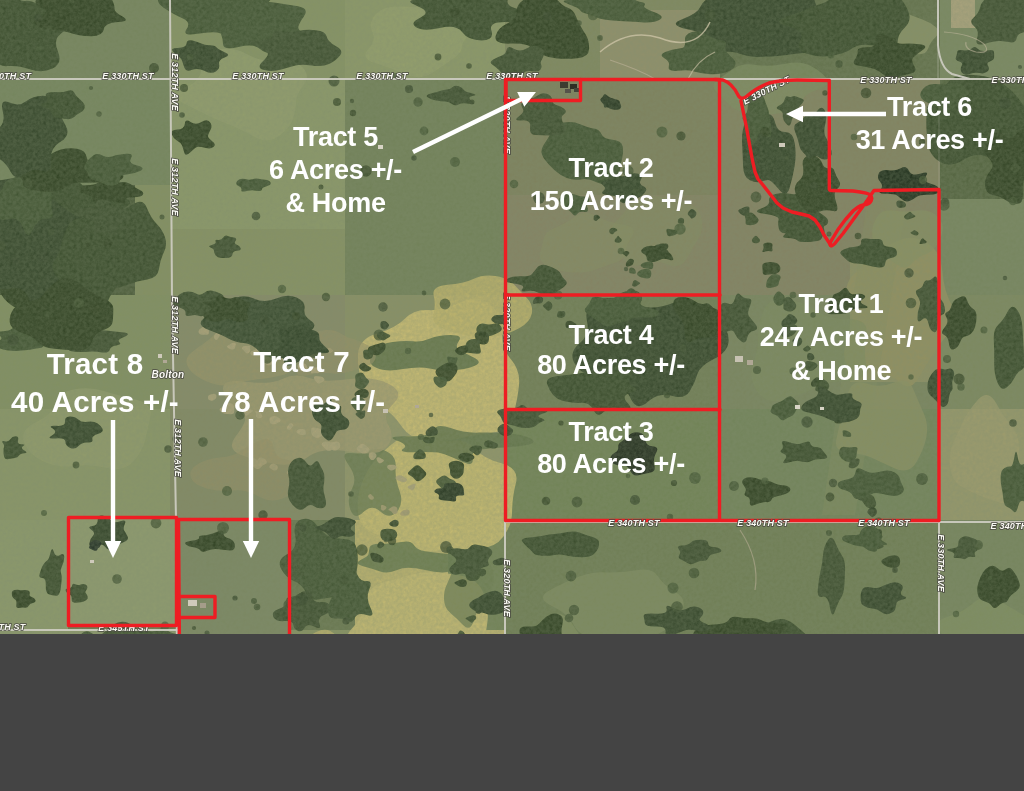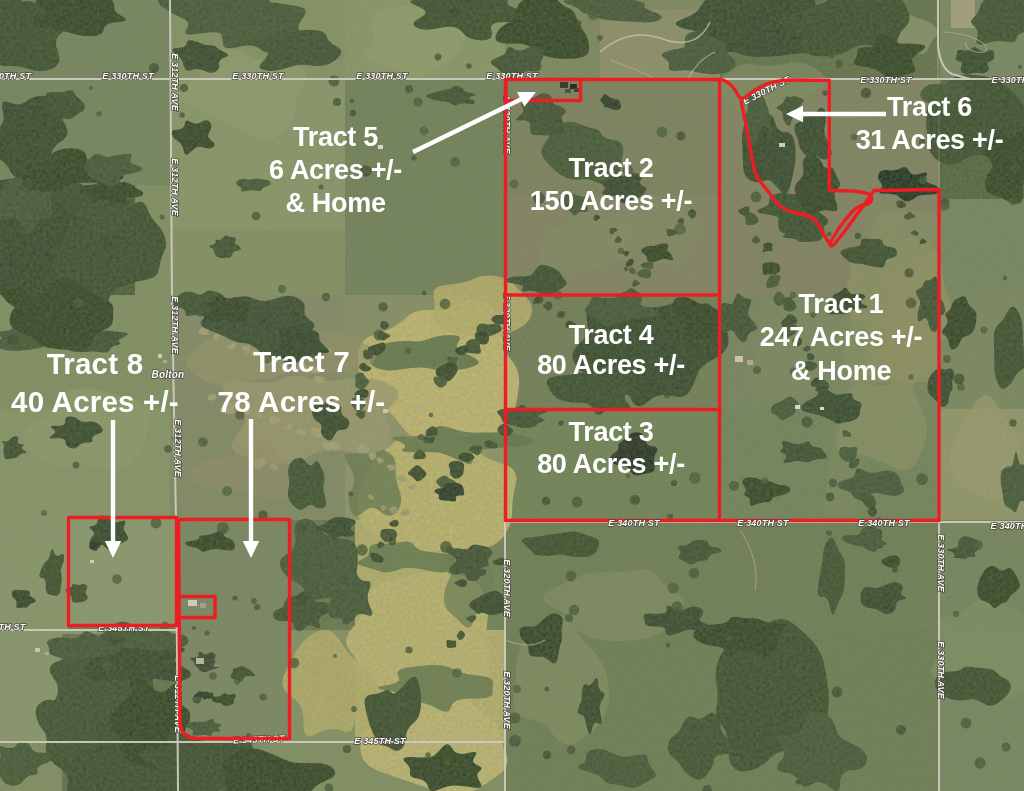--- a/index.html
+++ b/index.html
@@ -1,15 +1,15 @@
 <!DOCTYPE html>
 <html><head><meta charset="utf-8">
 <style>
 html,body{margin:0;padding:0;background:#444;}
-#wrap{position:relative;width:1024px;height:791px;overflow:hidden;}
+#wrap{position:relative;width:1024px;height:634px;overflow:hidden;}
 text{font-family:"Liberation Sans",sans-serif;}
 .big{font-size:27px;font-weight:bold;fill:#fff;text-anchor:middle;letter-spacing:-0.3px;}
 .rl{font-weight:bold;font-style:italic;fill:#fbfbf4;text-anchor:middle;stroke:#4a4a42;stroke-width:1.5px;paint-order:stroke;letter-spacing:0.2px;}
 </style></head>
 <body>
 <div id="wrap">
 <svg width="1024" height="791" viewBox="0 0 1024 791">
 <defs>
 <filter id="noise" x="0" y="0" width="100%" height="100%">
 <feTurbulence type="fractalNoise" baseFrequency="0.3" numOctaves="3" seed="7" result="n"></feTurbulence>

